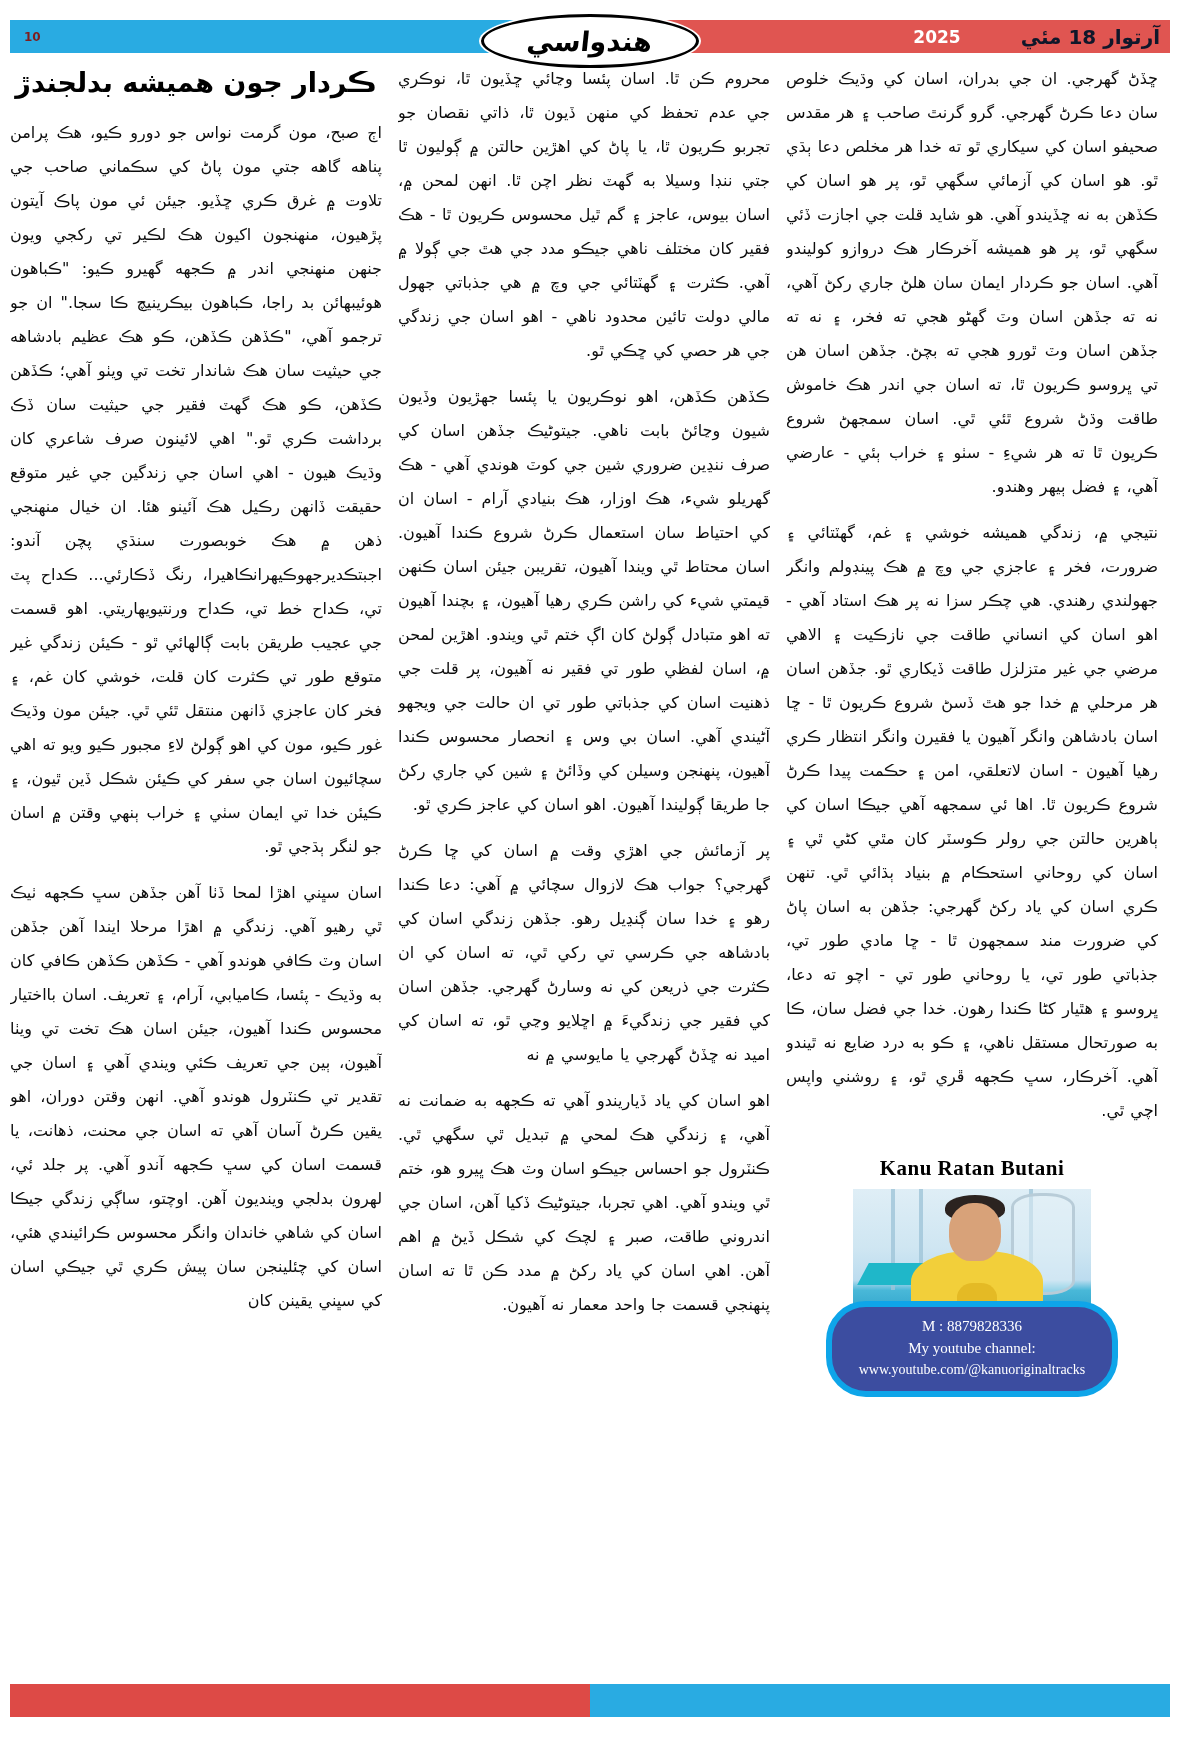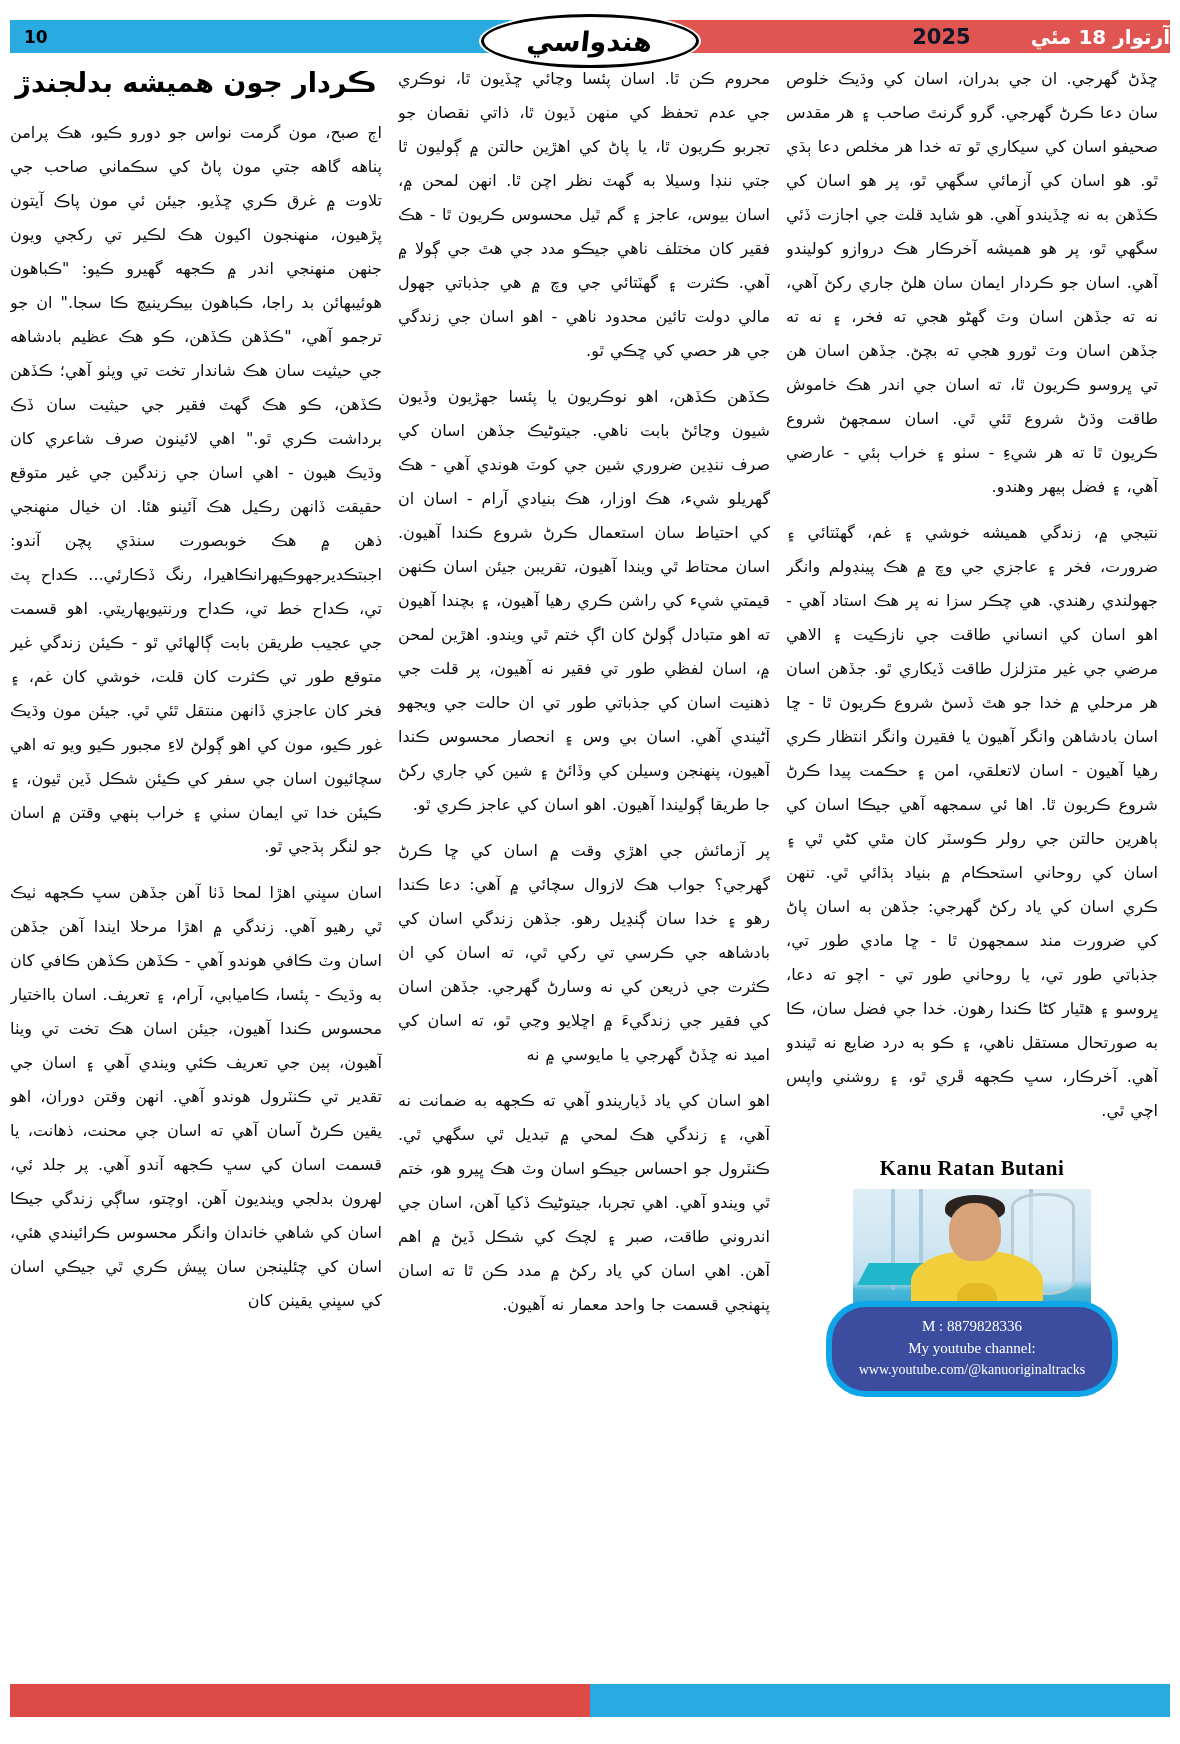--- a/index.html
+++ b/index.html
@@ -4,23 +4,23 @@
 <style>
   html,body{margin:0;padding:0;background:#ffffff;}
   .page{
     position:relative;width:1180px;height:1744px;background:#ffffff;
     font-family:"DejaVu Sans",sans-serif;overflow:hidden;margin:0 auto;
   }
   
   .header{position:absolute;top:20px;left:10px;right:10px;height:33px;display:flex;}
   .header-blue{background:#29abe2;width:55%;height:100%;display:flex;align-items:center;}
   .header-red{background:#e05551;width:45%;height:100%;display:flex;align-items:center;justify-content:flex-end;}
-  .page-num{color:#000000;font-size:17px;font-weight:bold;padding-left:14px;}
-  .date-ar{color:#ffffff;font-weight:bold;font-size:20px;direction:rtl;white-space:nowrap;}
-  .date-year{color:#0f172a;font-weight:bold;font-size:21px;margin:0 60px 0 0;}
+  .page-num{color:#7f1d1d;font-size:12px;font-weight:bold;padding-left:14px;}
+  .date-ar{color:#0f172a;font-weight:bold;font-size:20px;direction:rtl;padding-right:10px;white-space:nowrap;}
+  .date-year{color:#ffffff;font-weight:bold;font-size:17px;margin:0 60px 0 0;}
   .masthead{
     position:absolute;left:50%;top:14px;transform:translateX(-50%);
     width:212px;height:48px;background:#ffffff;border:3px solid #000;border-radius:50%;
     display:flex;align-items:center;justify-content:center;z-index:3;
     box-shadow:0 0 0 2px #fff;
   }
   .masthead span{font-size:27px;font-weight:bold;color:#000;transform:skewX(-6deg);}
   
   .cols{
     position:absolute;top:62px;left:10px;right:10px;height:1582px;

